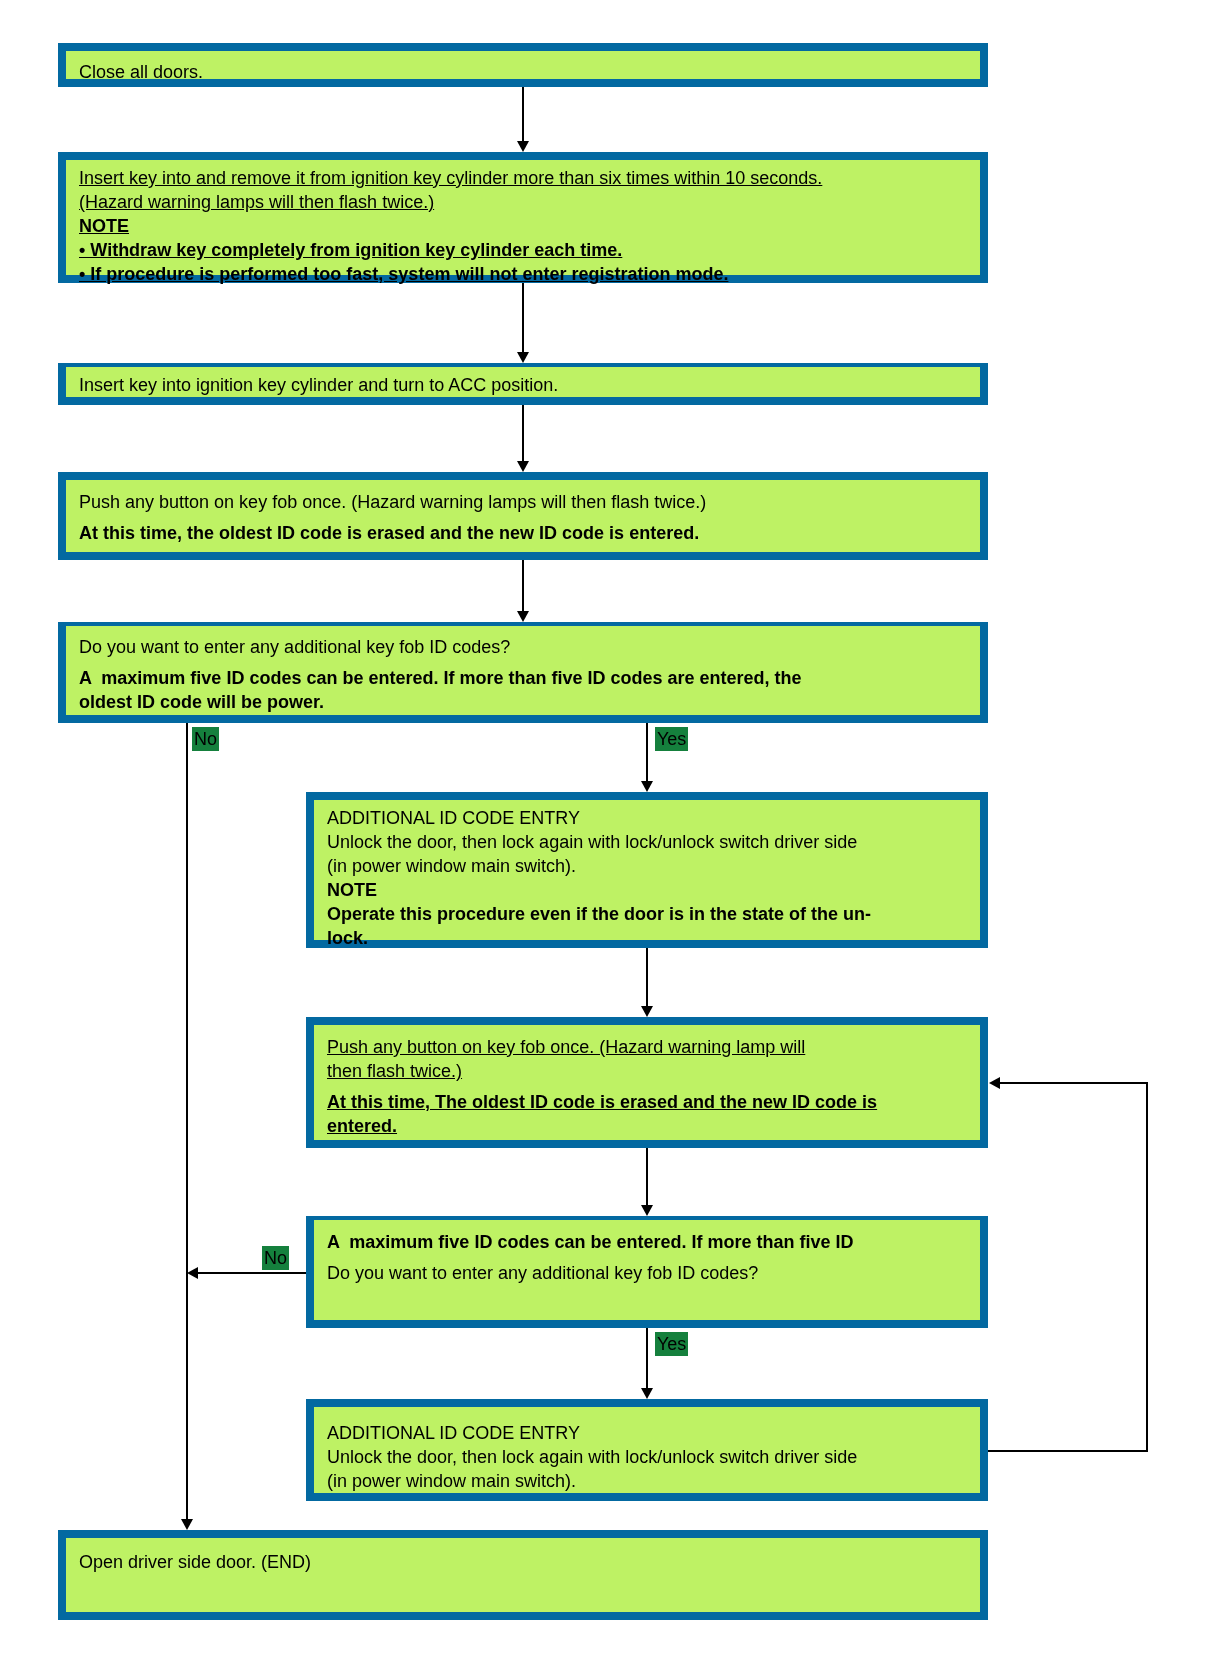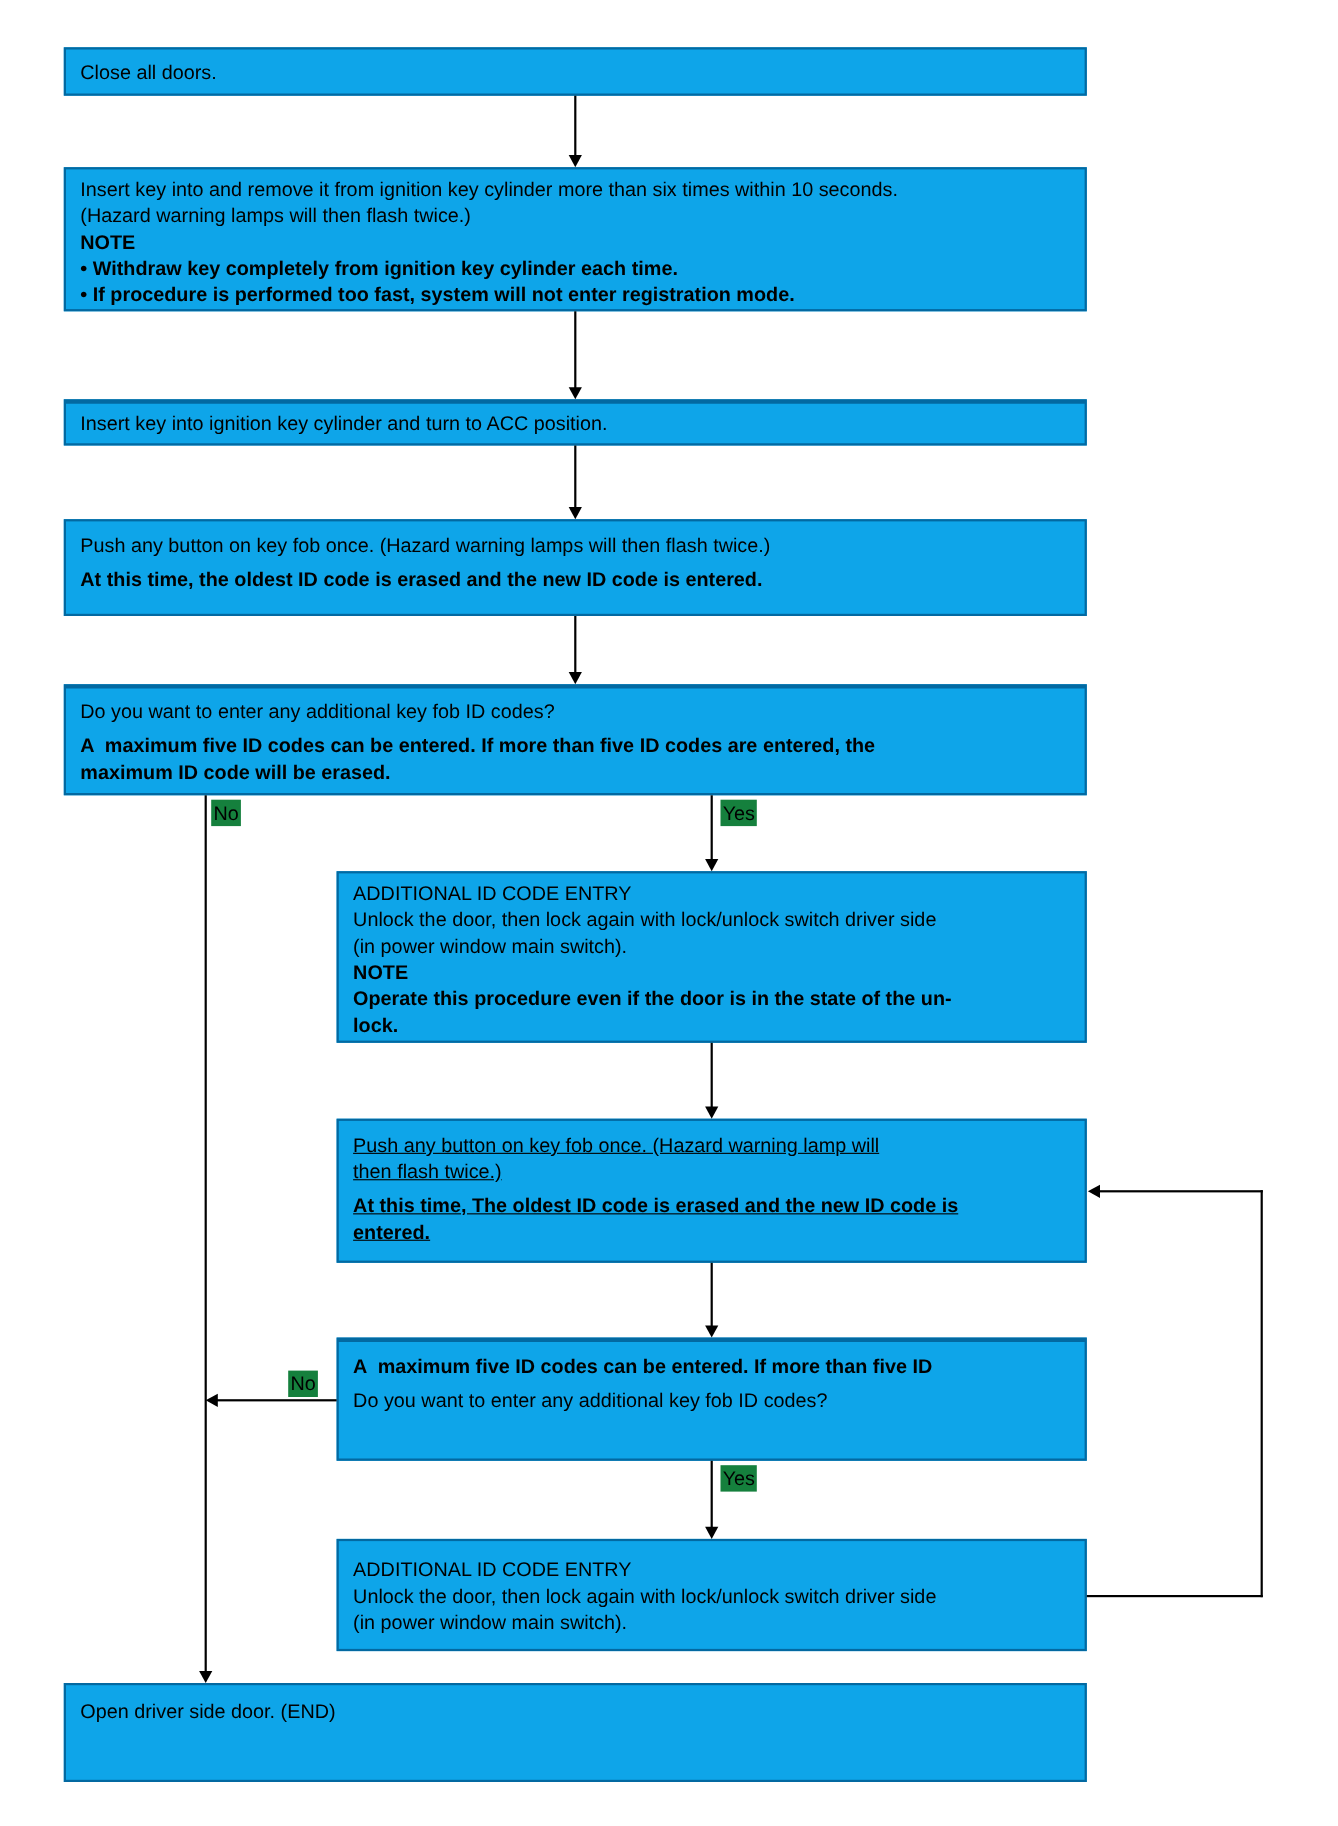--- a/index.html
+++ b/index.html
@@ -5,21 +5,21 @@
   html,body { margin:0; padding:0; background:#ffffff; }
   .canvas {
     position:relative; width:1216px; height:1660px;
     background:#ffffff; color:#000000;
     font-family:"Liberation Sans", sans-serif;
     font-size:18px; line-height:24px;
     overflow:hidden;
   }
   .box {
     position:absolute; box-sizing:border-box;
-    border:2px solid #0369a1; background:#0ea5e9;
+    border:8px solid #0369a1; background:#bef264;
     padding:7px 13px 16px 13px;
   }
   .box.wide   { left:58px;  width:930px; }
   .box.narrow { left:306px; width:682px; }
   .thick-top  { border-top-width:4px; }
   .ln { white-space:pre-wrap; }
   .bold { font-weight:bold; }
   .gap { margin-top:7px; }
   .vline { position:absolute; width:2px; background:#000; }
   .hline { position:absolute; height:2px; background:#000; }
@@ -30,21 +30,21 @@
   }
   .arrow-left {
     position:absolute; width:0; height:0;
     border-top:6px solid transparent; border-bottom:6px solid transparent;
     border-right:11px solid #000;
   }
   .blabel { position:absolute; background:#15803d; padding:0 2px; }
 
   
   #b1  { top:43px;   height:44px;  padding-top:9px;  }
-  #b2  { top:152px;  height:131px; padding-top:6px;  }
+  #b2  { top:152px;  height:131px; padding-top:6px;text-decoration:underline;  }
   #b3  { top:363px;  height:42px;  padding-top:6px;  }
   #b4  { top:472px;  height:88px;  padding-top:10px; }
   #b5  { top:622px;  height:101px; padding-top:9px;  }
   #b6  { top:792px;  height:156px; padding-top:6px;  }
   #b7  { top:1017px; height:131px; padding-top:10px;text-decoration:underline; }
   #b8  { top:1216px; height:112px; padding-top:10px; }
   #b9  { top:1399px; height:102px; padding-top:14px; }
   #b10 { top:1530px; height:90px;  padding-top:12px; }
 </style>
 </head>
@@ -69,21 +69,21 @@
   </div>
 
   <div class="box wide" id="b4">
     <div class="ln">Push any button on key fob once. (Hazard warning lamps will then flash twice.)</div>
     <div class="ln bold gap">At this time, the oldest ID code is erased and the new ID code is entered.</div>
   </div>
 
   <div class="box wide thick-top" id="b5">
     <div class="ln">Do you want to enter any additional key fob ID codes?</div>
     <div class="ln bold gap">A  maximum five ID codes can be entered. If more than five ID codes are entered, the</div>
-    <div class="ln bold">maximum ID code will be erased.</div>
+    <div class="ln bold">oldest ID code will be power.</div>
   </div>
 
   <div class="box narrow" id="b6">
     <div class="ln">ADDITIONAL ID CODE ENTRY</div>
     <div class="ln">Unlock the door, then lock again with lock/unlock switch driver side</div>
     <div class="ln">(in power window main switch).</div>
     <div class="ln bold">NOTE</div>
     <div class="ln bold">Operate this procedure even if the door is in the state of the un-</div>
     <div class="ln bold">lock.</div>
   </div>

